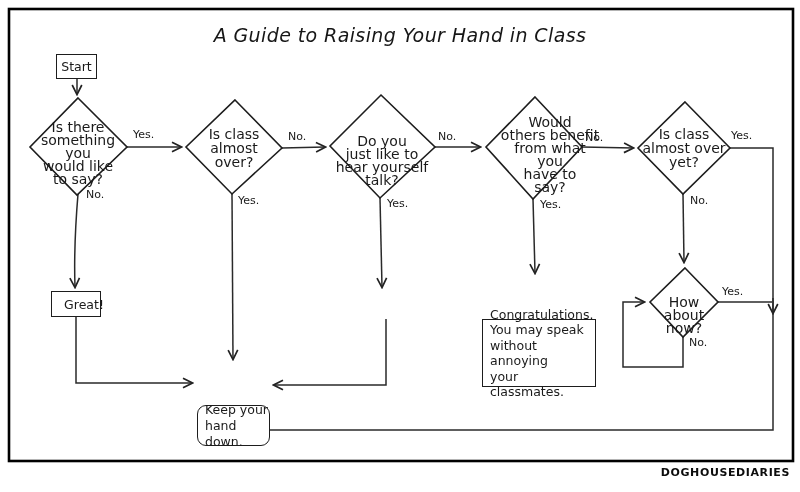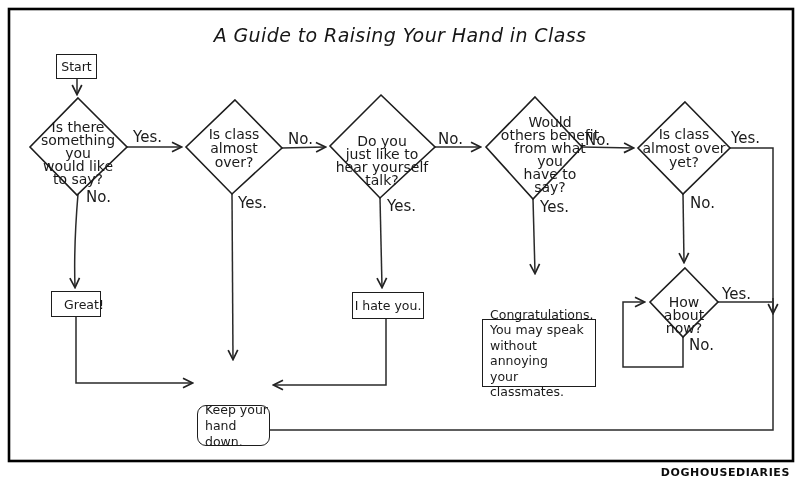--- a/index.html
+++ b/index.html
@@ -53,21 +53,21 @@
   .dlabel {
     position: absolute;
     text-align: center;
     white-space: pre-line;
     font-size: 14px;
     line-height: 13px;
     color: #1a1a1a;
   }
   .elabel {
     position: absolute;
-    font-size: 15px;
+    font-size: 11px;
     color: #1a1a1a;
   }
 </style>
 </head>
 <body>
 
 <div class="stage">
 
   <svg class="wires" viewBox="0 0 800 492">
     <defs>
@@ -105,21 +105,20 @@
       <polygon points="685,102 730,148 683,194 638,148"></polygon>
       <polygon points="685,268 718,302 683,337 650,302"></polygon>
     </g>
   </svg>
 
   <div class="title">A Guide to Raising Your Hand in Class</div>
   <div class="credit">DOGHOUSEDIARIES</div>
 
   <div class="box" style="left:56px; top:54px; width:41px; height:25px;">Start</div>
   <div class="box" style="left:51px; top:291px; width:50px; height:26px;padding-left:16px;">Great!</div>
-  <div class="box" style="left:352px; top:292px; width:72px; height:27px;">I hate you.</div>
   <div class="box left-align" style="left:482px; top:277px; width:114px; height:68px; line-height:15.5px;">Congratulations.
 You may speak
 without annoying
 your classmates.</div>
   <div class="box left-align" style="left:197px; top:363px; width:73px; height:41px; line-height:16px;border-radius:9px;">Keep your
 hand down.</div>
 
   <div class="dlabel" style="left:28px; top:121px; width:100px;">Is there
 something you
 would like

